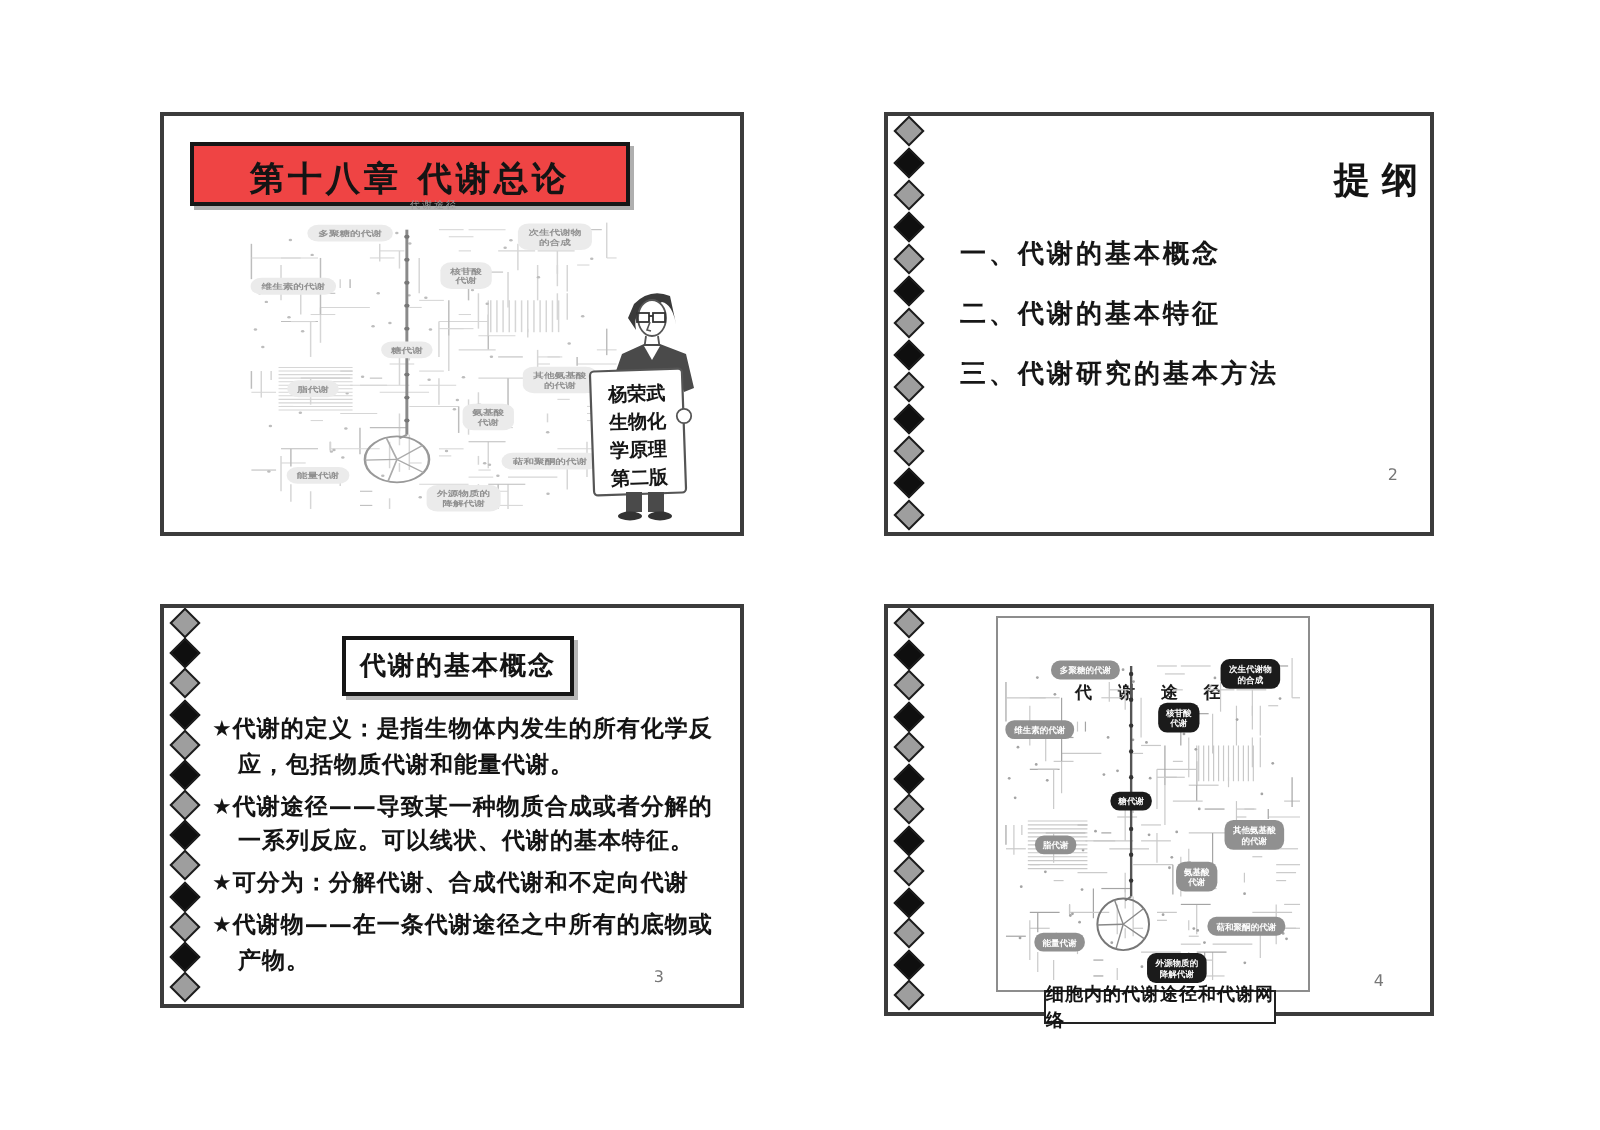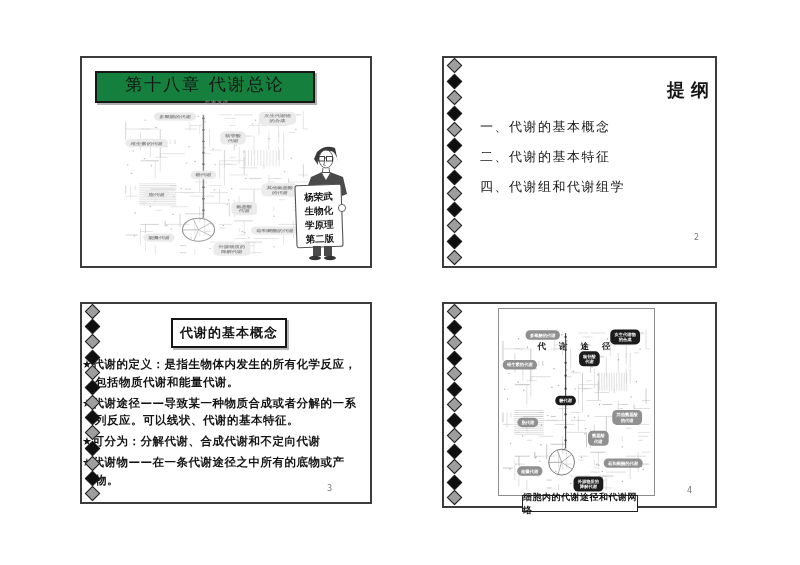--- a/index.html
+++ b/index.html
@@ -12,38 +12,38 @@
   #slide4{left:442px;top:302px;width:275px;height:206px;}
 
   
   .dia{position:absolute;left:5px;width:11px;height:11px;transform:rotate(45deg);
        border:1px solid #1d1d1d;box-sizing:border-box;}
   .dia.gy{background:#9e9e9e;}
   .dia.dk{background:#0f0f0f;}
 
   
   .title-box1{position:absolute;left:13px;top:13px;width:216px;height:28px;border:2px solid #161616;
-      box-shadow:2px 2px 0 rgba(110,110,110,.55);display:flex;align-items:flex-start;justify-content:center;
-      font-size:17px;font-weight:normal;letter-spacing:2px;background:#15803d;}
+      box-shadow:2px 2px 0 rgba(110,110,110,.55);display:flex;align-items:flex-end;justify-content:center;
+      font-size:17px;font-weight:bold;letter-spacing:2px;background:#ef4444;}
   .map1-title{position:absolute;left:40px;top:41px;width:190px;text-align:center;
       font-size:5px;color:#9a9a9a;letter-spacing:1px;}
   .map1{position:absolute;left:40px;top:48px;}
   .cartoon{position:absolute;right:2px;bottom:0px;}
 
   
   .outline-title{position:absolute;left:0;right:0;top:20px;text-align:right;
       font-size:18px;font-weight:bold;letter-spacing:6px;}
   .outline-list{position:absolute;left:36px;top:60px;right:12px;}
-  .outline-item{font-size:13px;font-weight:400;letter-spacing:1.5px;margin-bottom:12px;color:#161616;}
+  .outline-item{font-size:13px;font-weight:700;letter-spacing:1.5px;margin-bottom:12px;color:#161616;}
 
   
   .title-box3{position:absolute;left:89px;top:14px;width:112px;height:26px;border:2px solid #161616;
       box-shadow:2px 2px 0 rgba(110,110,110,.5);display:flex;align-items:center;justify-content:center;
       font-size:13px;font-weight:bold;letter-spacing:1px;background:#fff;}
-  .bullets{position:absolute;left:0;top:52px;right:12px;}
+  .bullets{position:absolute;left:24px;top:52px;right:12px;}
   .bullet{font-size:11.5px;font-weight:600;line-height:1.55;color:#141414;
       padding-left:13px;text-indent:-13px;margin-bottom:3px;letter-spacing:.5px;}
   .bullet .star{font-size:11px;}
 
   
   .frame4{position:absolute;left:54px;top:4px;width:157px;height:188px;border:1px solid #8d8d8d;
       box-sizing:border-box;background:#fff;}
   .frame4-title{position:absolute;left:0;right:0;top:2px;text-align:center;
       font-size:8.5px;font-weight:bold;letter-spacing:5px;color:#1a1a1a;margin-top:30px;}
   .frame4 svg{position:absolute;left:1px;top:14px;}
@@ -403,21 +403,21 @@
         <ellipse cx="46" cy="114" rx="6" ry="2.2" fill="#333"></ellipse>
       </svg>
     </div>
   </div>
 
   <div class="slide" id="slide2">
     <div class="outline-title">提纲</div>
     <div class="outline-list">
       <div class="outline-item">一、代谢的基本概念</div>
       <div class="outline-item">二、代谢的基本特征</div>
-      <div class="outline-item">四、代谢组和代谢组学</div>
+      <div class="outline-item">三、代谢研究的基本方法</div>
     </div>
     <div class="page-num" id="pn2">2</div>
   <div class="dia gy" style="top: 2px;"></div>
       <div class="dia dk" style="top: 18px;"></div>
       <div class="dia gy" style="top: 34px;"></div>
       <div class="dia dk" style="top: 50px;"></div>
       <div class="dia gy" style="top: 66px;"></div>
       <div class="dia dk" style="top: 82px;"></div>
       <div class="dia gy" style="top: 98px;"></div>
       <div class="dia dk" style="top: 114px;"></div>

